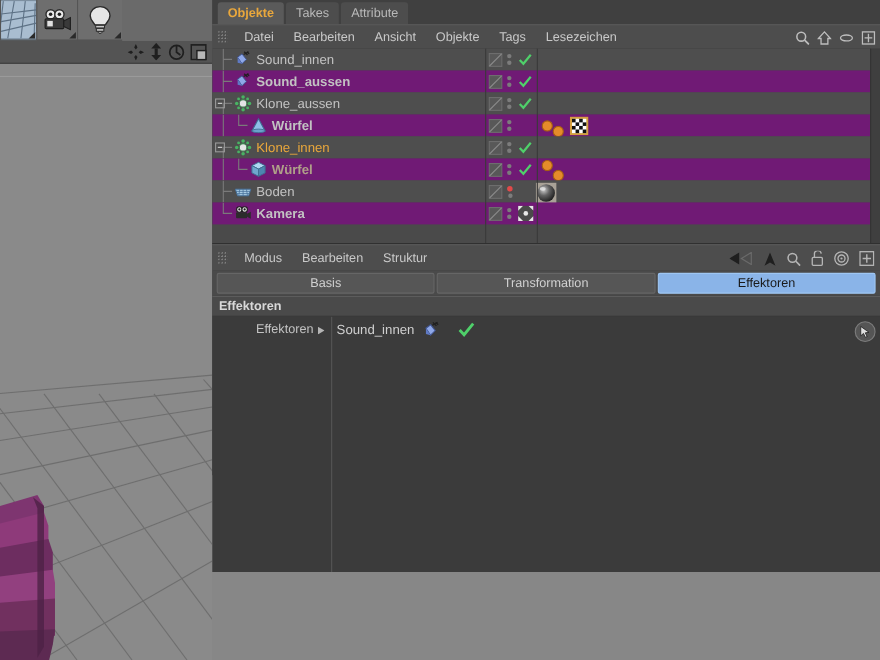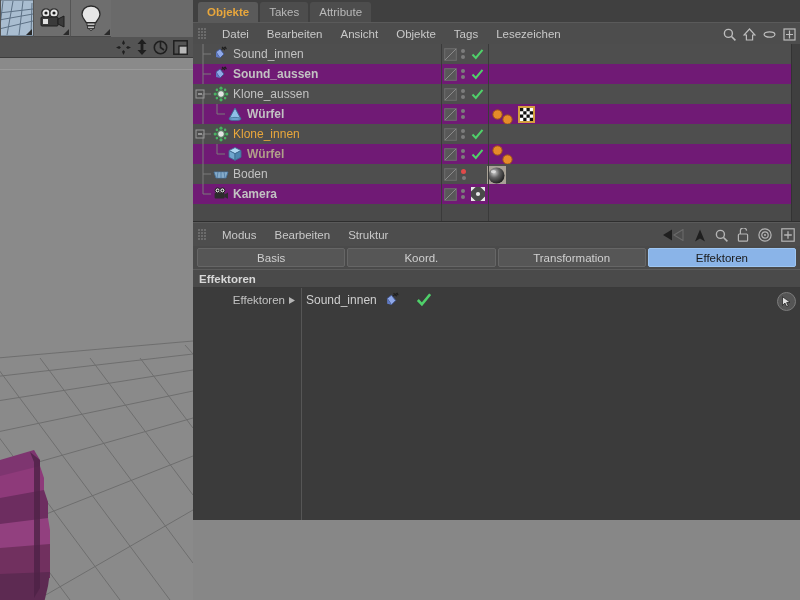--- a/index.html
+++ b/index.html
@@ -657,21 +657,20 @@
         <svg width="14" height="14" viewBox="0 0 14 14">
           <rect x=".8" y=".8" width="12.4" height="12.4" fill="none" stroke="#b5b5b5" stroke-width="1.2"></rect>
           <path d="M7 3.2 L7 10.8 M3.2 7 L10.8 7" stroke="#b5b5b5" stroke-width="1.3"></path>
         </svg>
       </span>
     </div>
 
 
     <div class="am-tabs">
       <div class="am-tab">Basis</div>
-      <div class="am-tab">Koord.</div>
       <div class="am-tab">Transformation</div>
       <div class="am-tab active">Effektoren</div>
     </div>
 
     <div class="am-section">Effektoren</div>
 
     <div class="am-body">
       <div class="prop-row">
         <span class="prop-label">Effektoren</span>
         <svg class="prop-arrow" width="6" height="7" viewBox="0 0 6 7">

